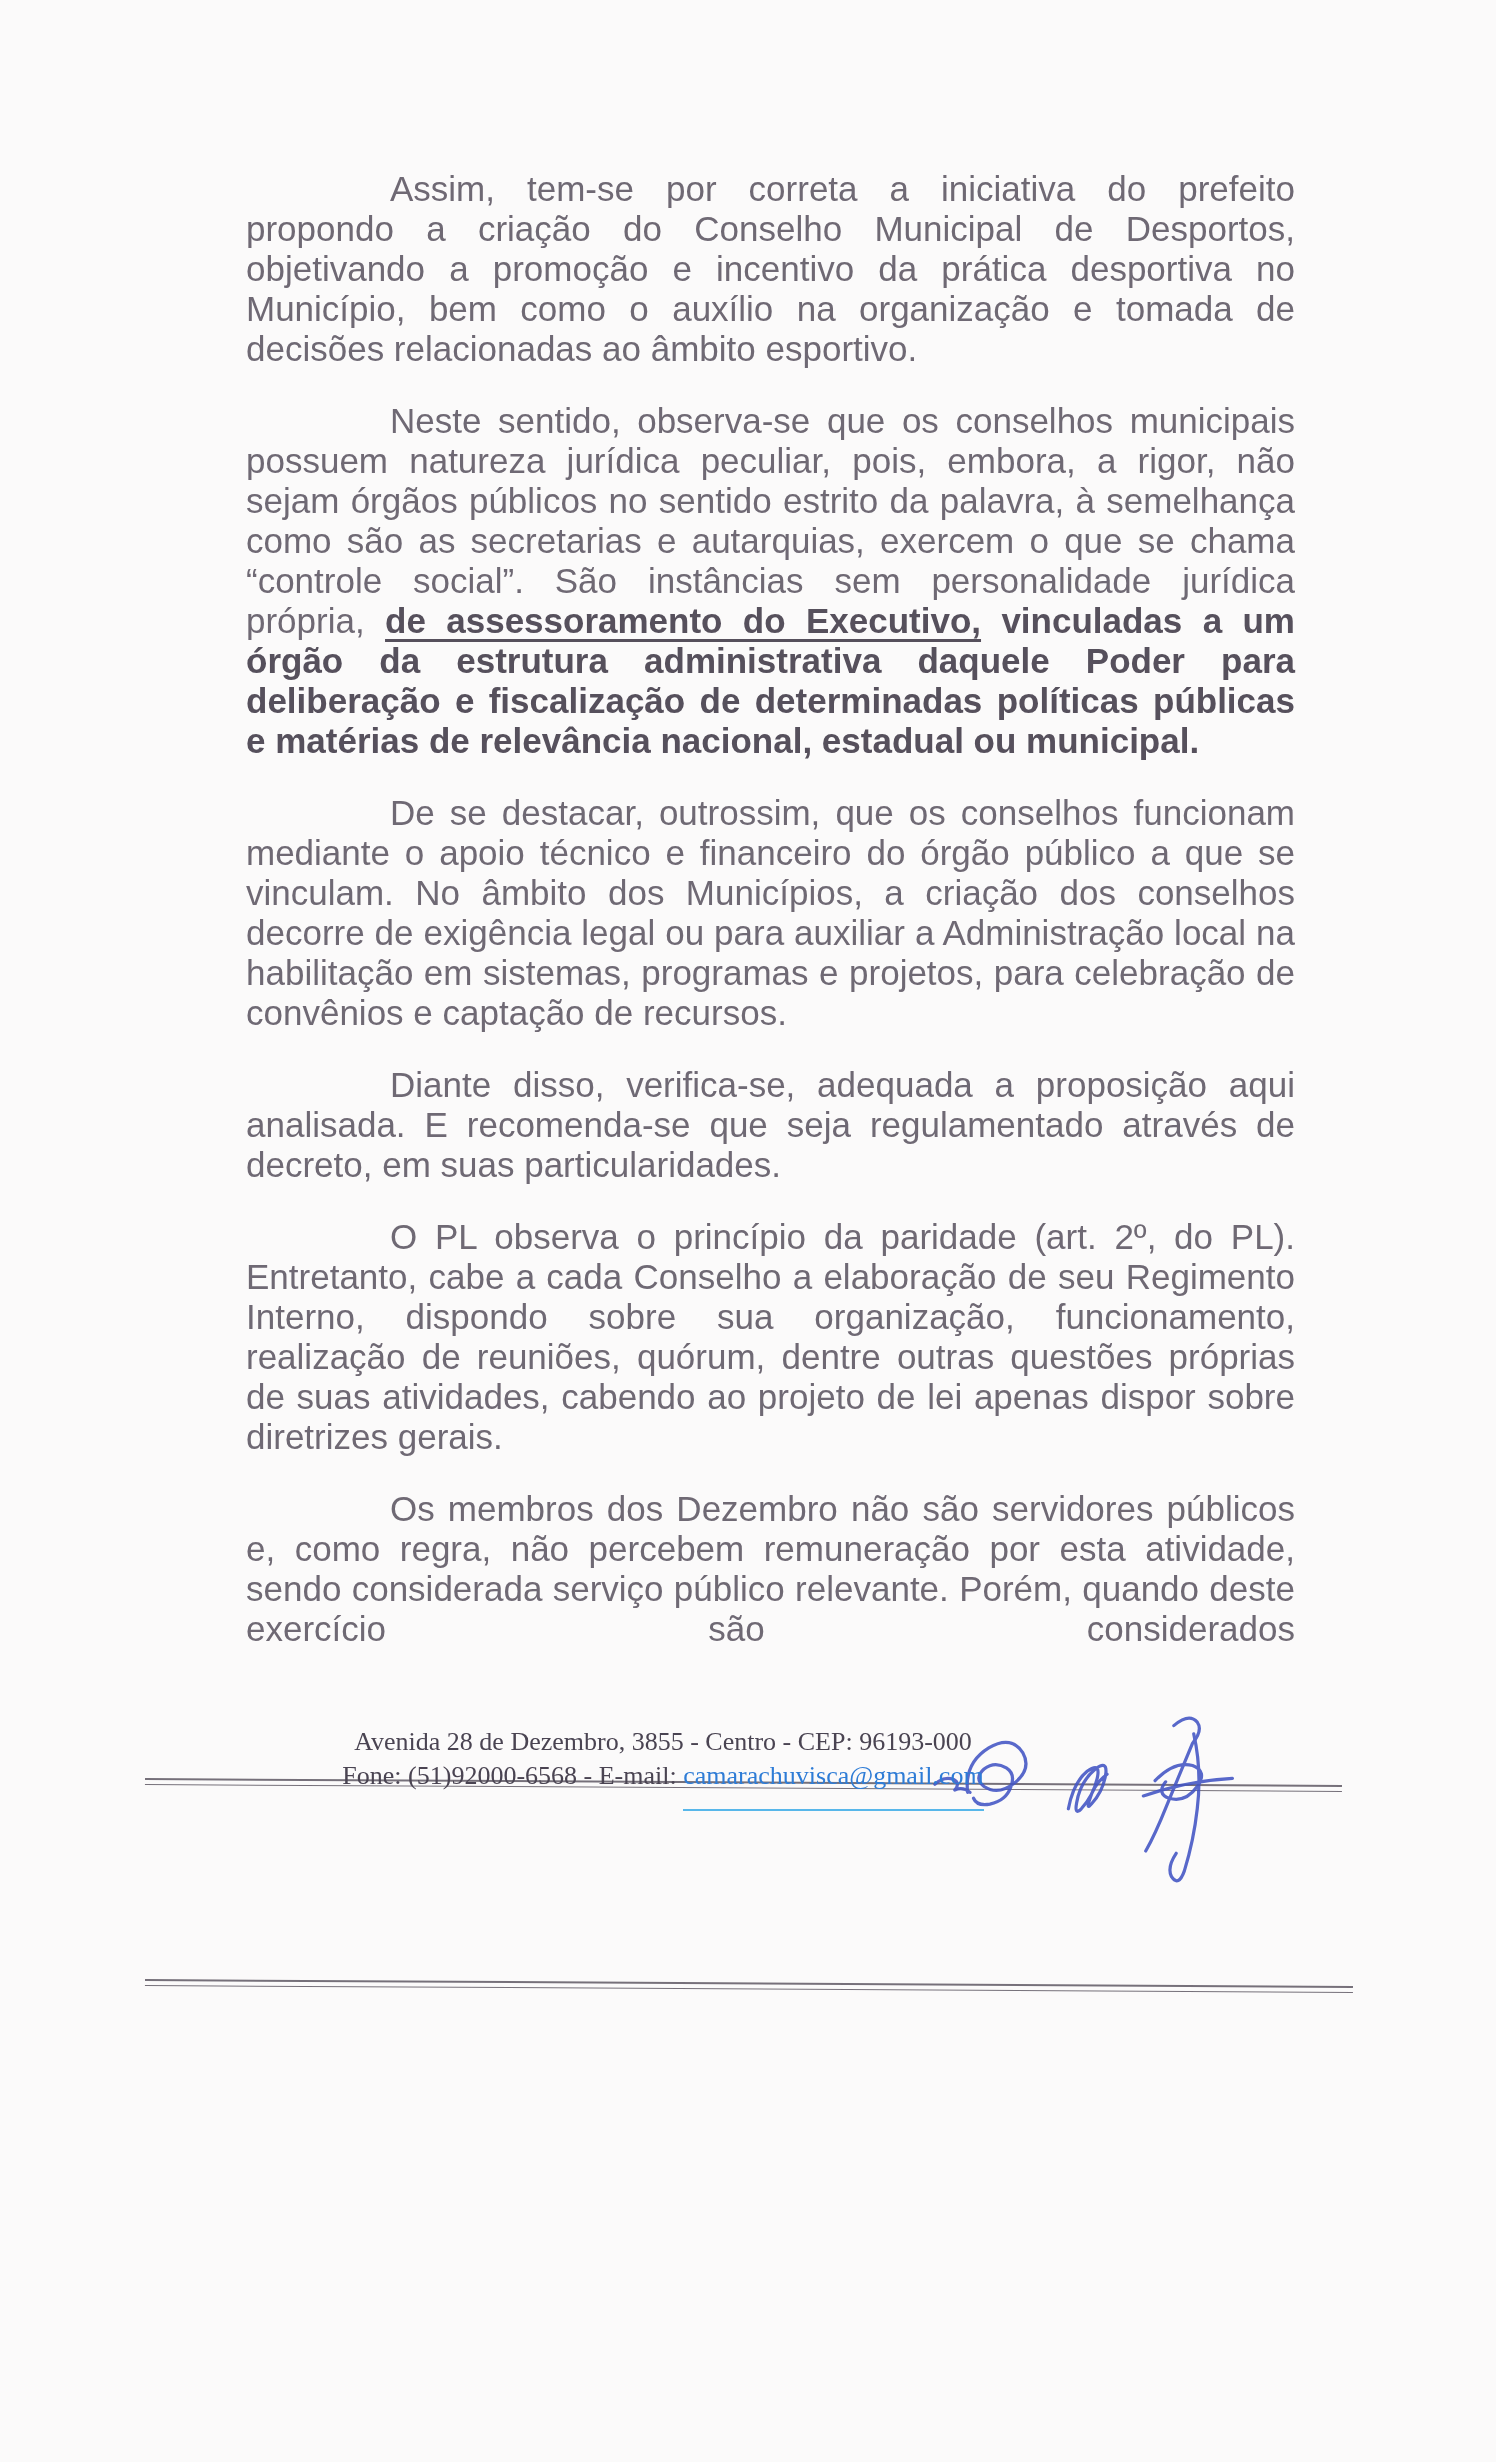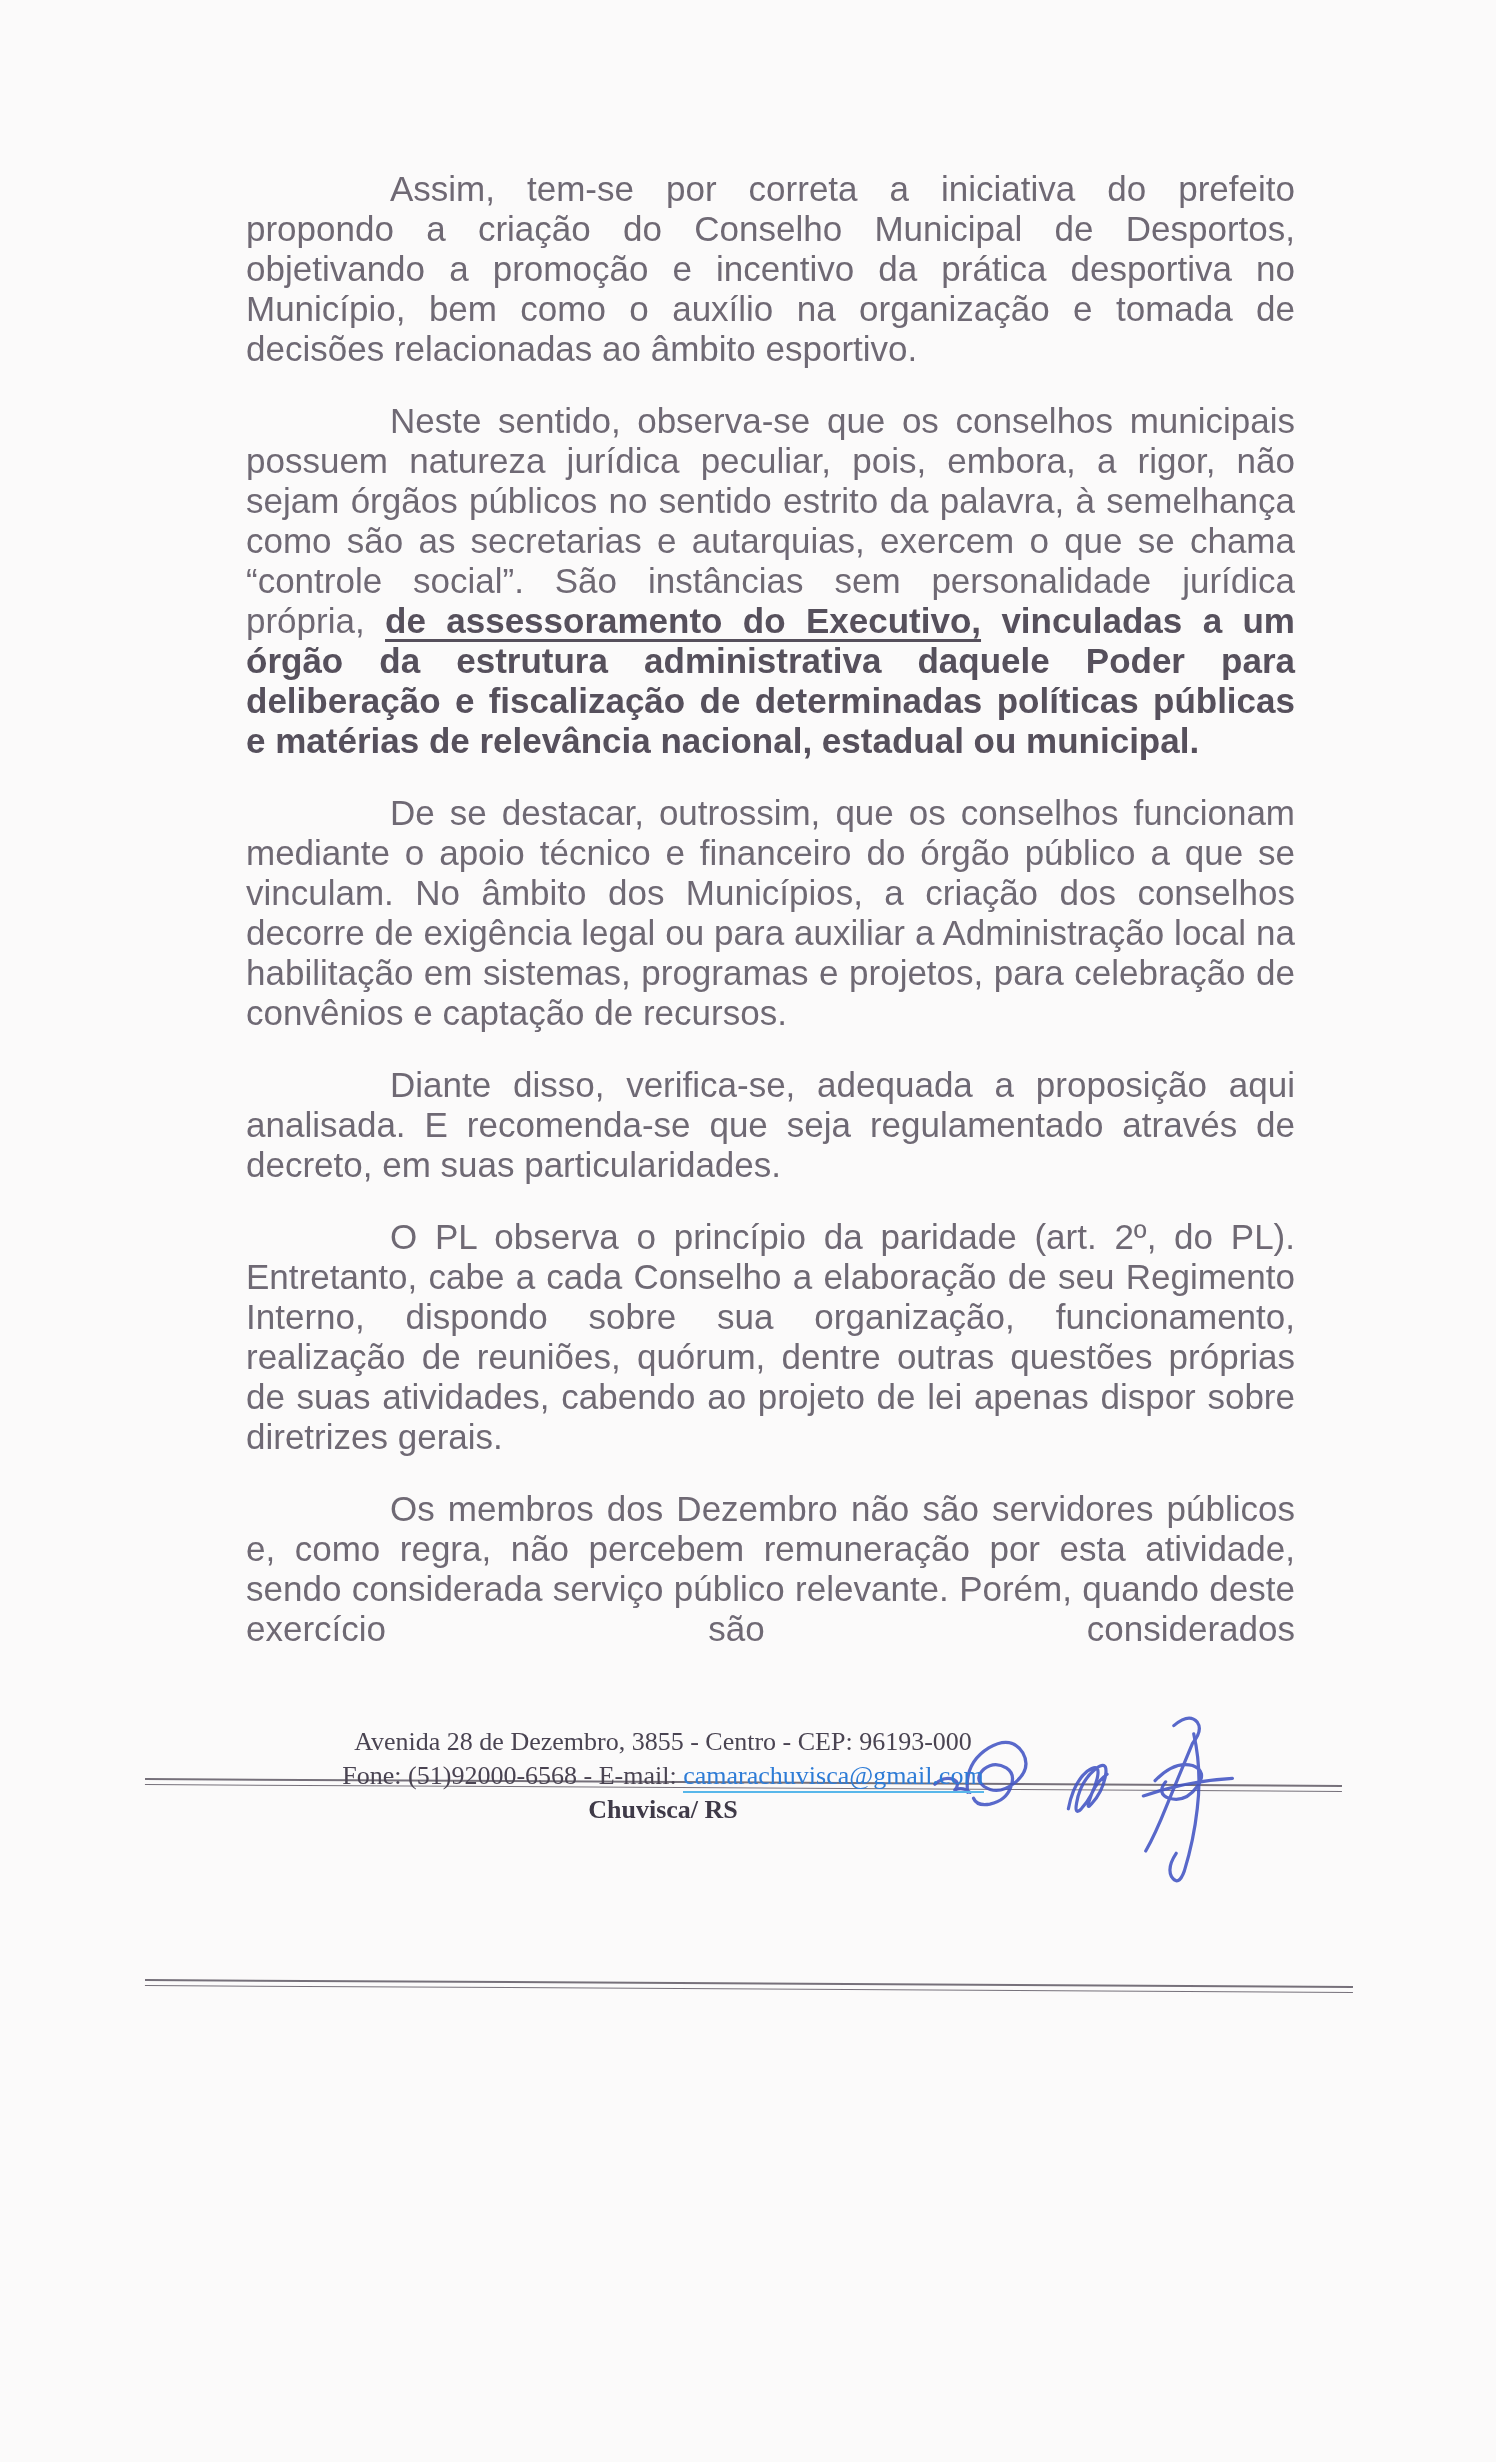--- a/index.html
+++ b/index.html
@@ -76,21 +76,21 @@
     font-size:26px;line-height:34px;
   }
   .footer .city{
     font-weight:bold;
     color:#3f3a48;
   }
   .footer a{
     color:var(--email-link);
     text-decoration:none;
     border-bottom:2.3px solid var(--email-underline);
-    padding-bottom:1px;
+    padding-bottom:19px;
     cursor:pointer;
   }
 </style>
 </head>
 <body>
 
 <div class="page">
 
   <div class="body-text">
     <p>Assim, tem-se por correta a iniciativa do prefeito propondo a criação do Conselho Municipal de Desportos, objetivando a promoção e incentivo da prática desportiva no Município, bem como o auxílio na organização e tomada de decisões relacionadas ao âmbito esportivo.</p>
@@ -112,19 +112,18 @@
         <path d="M418,28 q26,-22 40,-6 q10,14 -8,36 l-44,106 q-20,50 -36,78"></path>
         <path d="M452,42 q14,62 6,128 q-6,54 -22,106 q-10,28 -22,10 q-8,-16 8,-40"></path>
         <path d="M366,148 q76,-26 152,-30"></path>
       </g>
     </svg>
   </div>
 
   <div class="footer">
     <div>Avenida 28 de Dezembro, 3855 - Centro - CEP: 96193-000</div>
     <div><span>Fone: (51)92000-6568 - E-mail: </span><a>camarachuvisca@gmail.com</a></div>
-    <div class="city">Chuvisca/ RS</div>
   </div>
 
   <div class="double-rule rule-bottom"></div>
 
 </div>
 
 
 </body></html>

